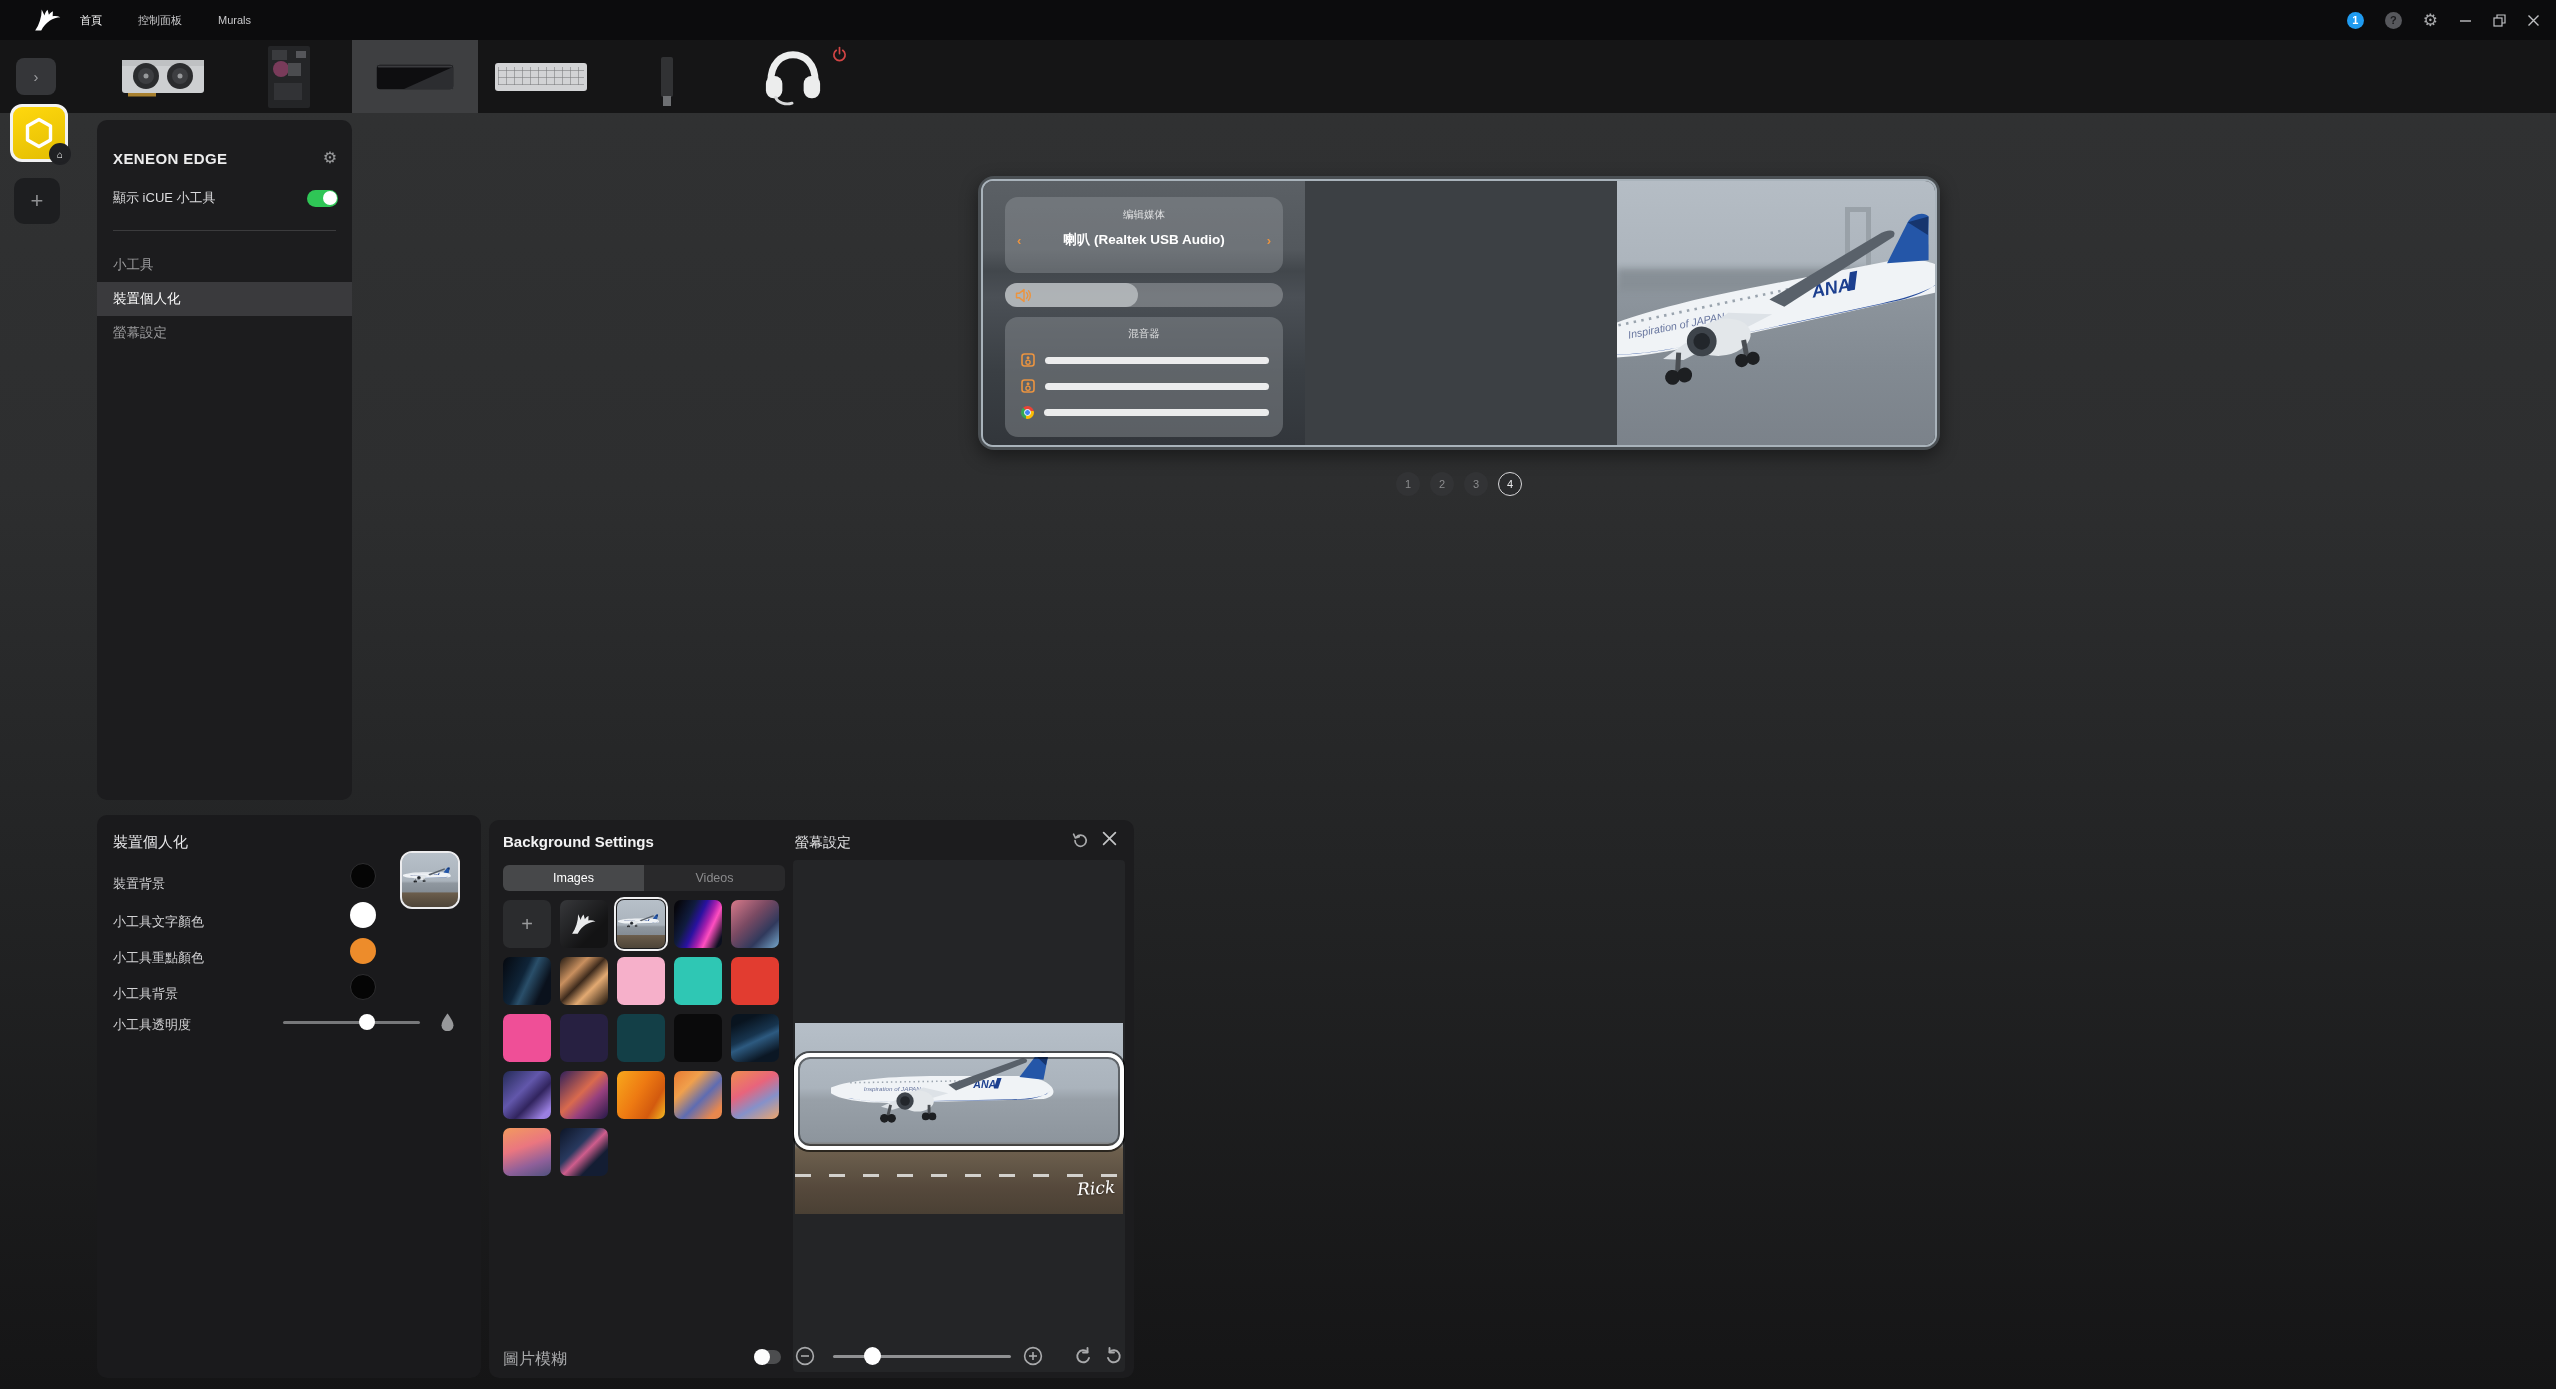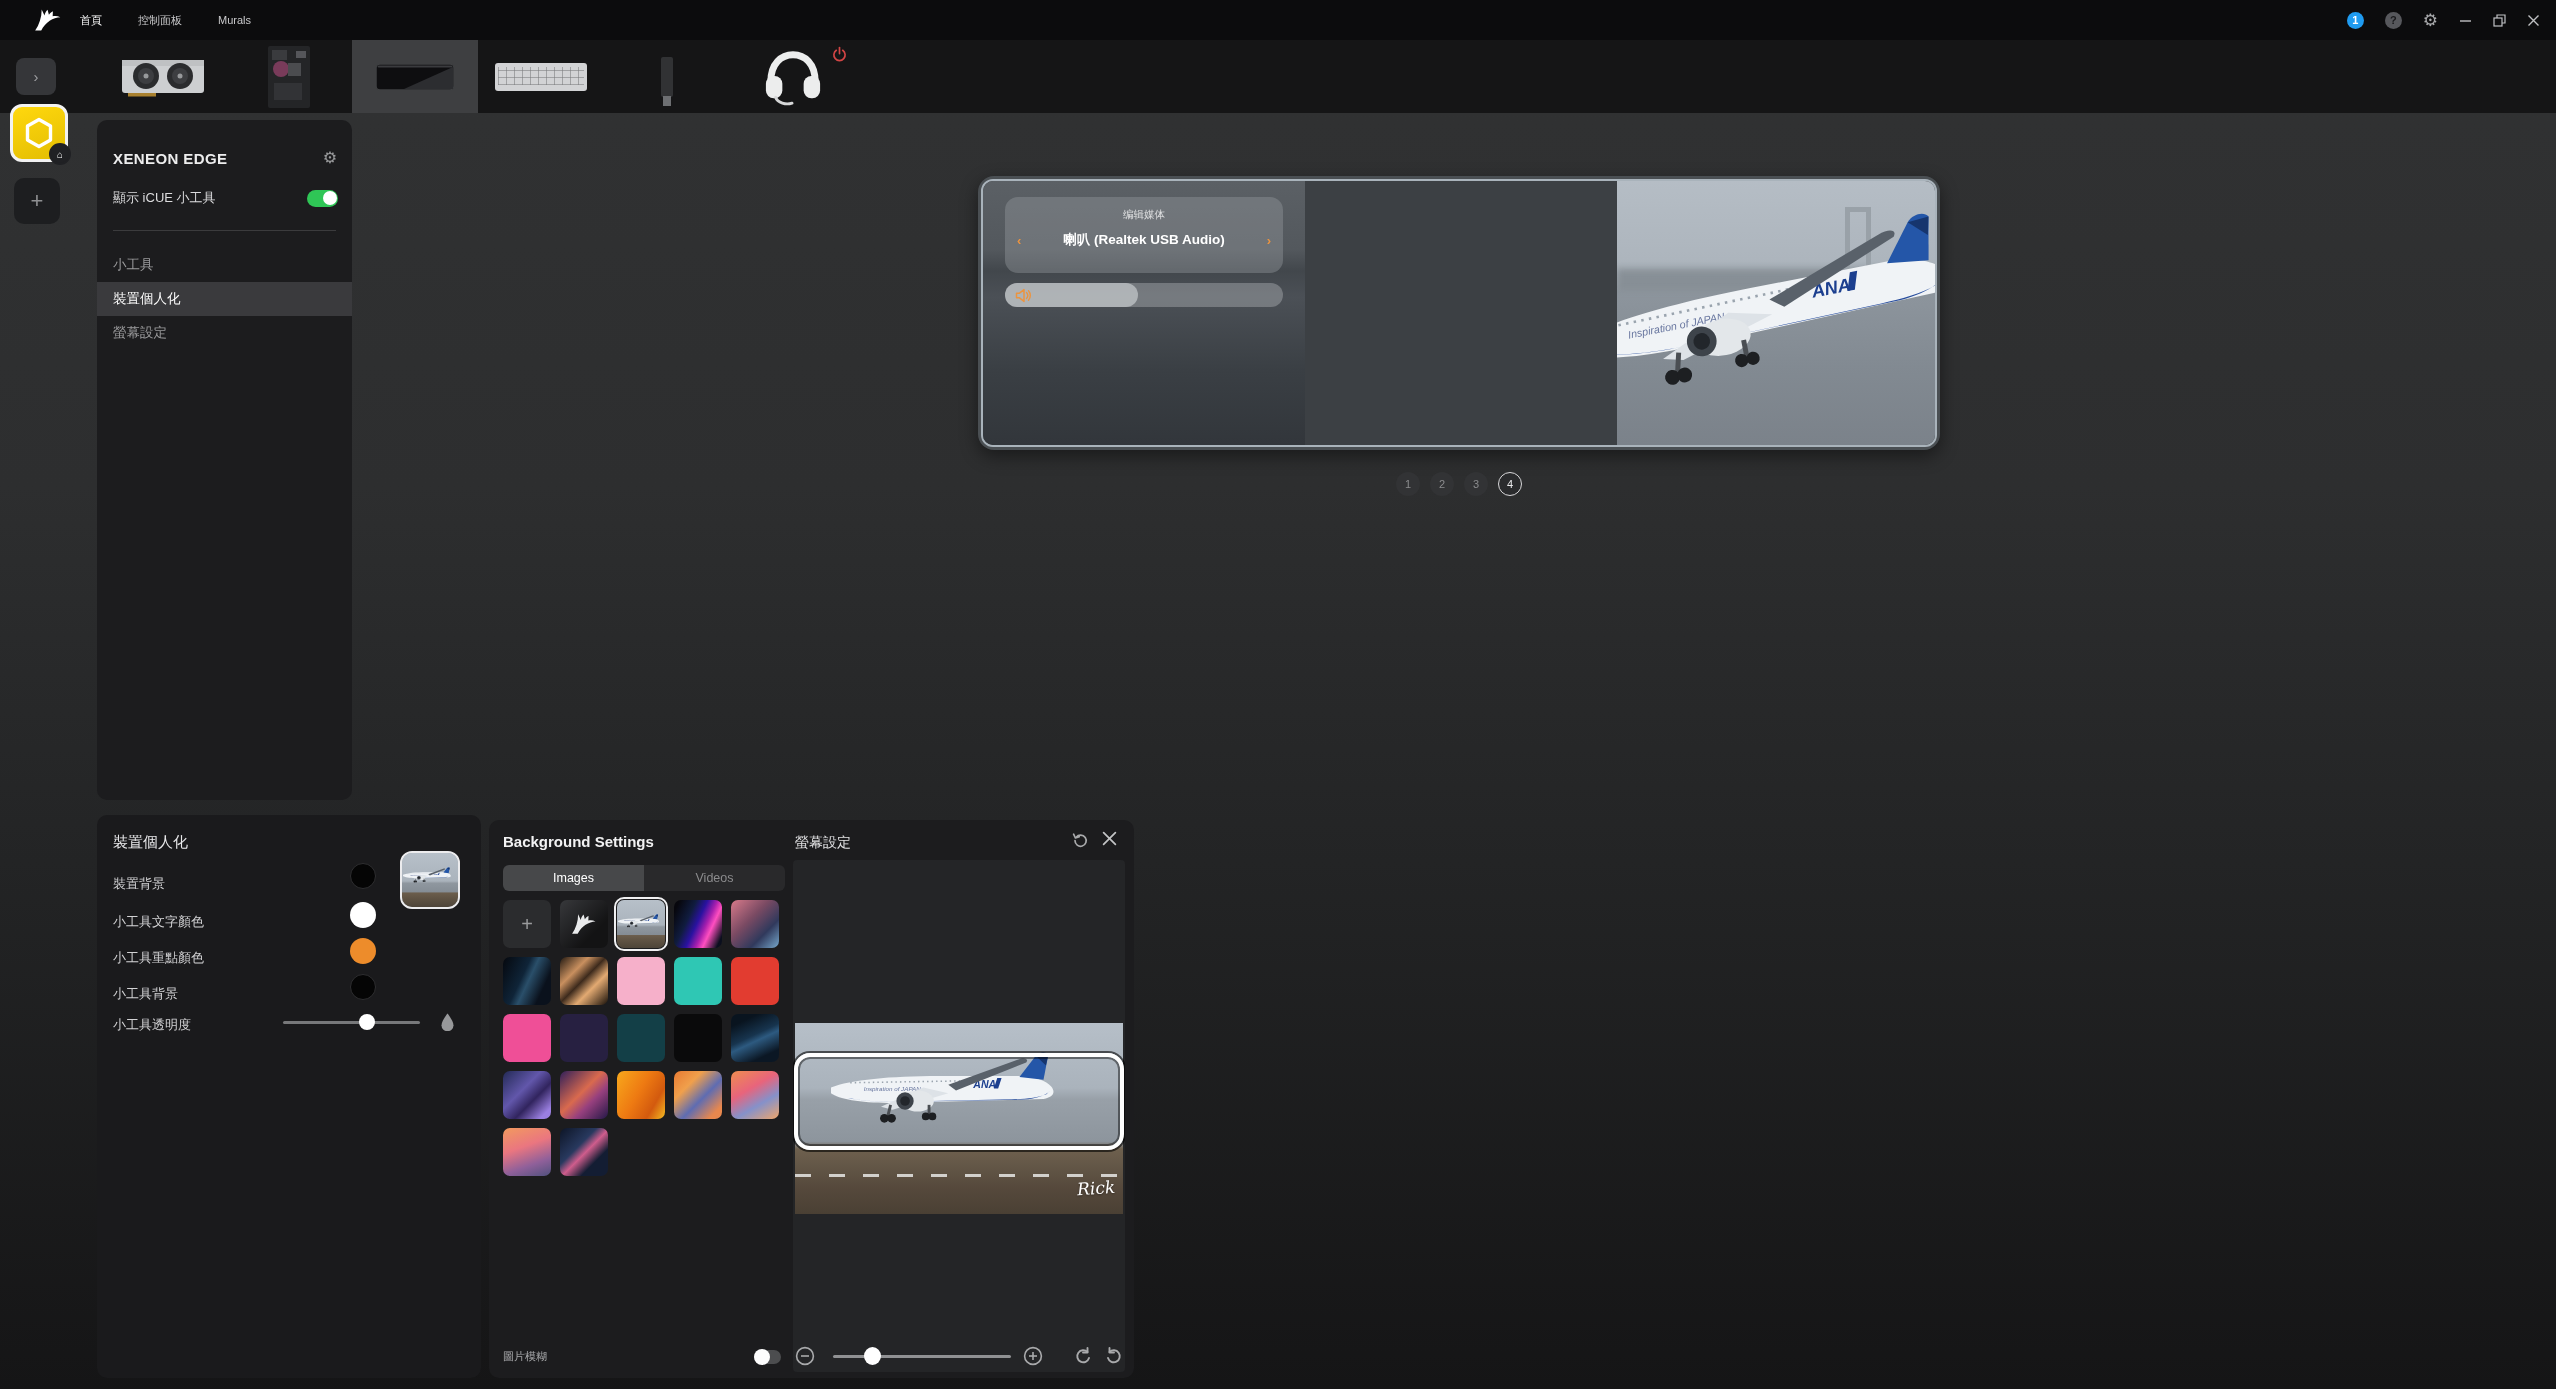--- a/index.html
+++ b/index.html
@@ -114,21 +114,21 @@
   .canvas{position:absolute;left:304px;top:40px;width:332px;height:512px;background:#242527;border-radius:4px;overflow:hidden;}
   .editimg{position:absolute;left:2px;top:163px;width:328px;height:191px;overflow:hidden;
       background:linear-gradient(180deg,#b6bfc8 0%,#aab3bc 34%,#98a0a8 40%,#8d959d 62%,#6e604e 66%,#5f5344 78%,#56493c 86%,#4a4034 100%);}
   .runmark{position:absolute;left:0;right:0;top:79%;height:3px;
       background:repeating-linear-gradient(90deg,#e7e7e5 0 16px,transparent 16px 34px);opacity:.85;}
   .cropframe{position:absolute;left:1px;top:193px;width:330px;height:97px;border:4px solid #ffffff;border-radius:16px;
       box-sizing:border-box;box-shadow:0 0 0 2px rgba(0,0,0,.6), inset 0 0 0 2px rgba(0,0,0,.45);}
   .watermark{position:absolute;right:10px;top:318px;font-size:17px;color:#fff;font-style:italic;
       font-family:"DejaVu Serif",serif;transform:rotate(-4deg);text-shadow:0 1px 2px rgba(0,0,0,.4);}
   .bbar{position:absolute;left:0;right:0;top:523px;height:26px;}
-  .blurlbl{position:absolute;left:14px;top:6px;font-size:11px;color:#a9aaac;}
+  .blurlbl{position:absolute;left:14px;top:6px;font-size:16px;color:#a9aaac;}
   .sw-off{position:absolute;left:265px;top:7px;width:27px;height:14px;border-radius:8px;background:#4c4d4f;}
   .sw-off .knob{position:absolute;left:0px;top:-1px;width:16px;height:16px;border-radius:50%;background:#fdfdfd;}
   .ztrack{position:absolute;left:344px;top:12px;width:178px;height:2.5px;background:#909193;border-radius:2px;}
   .zthumb{position:absolute;left:372px;top:4px;width:17px;height:18px;border-radius:50%;background:#fff;}
   svg{display:block;}
   text{font-family:"Liberation Sans","DejaVu Sans",sans-serif;}
 </style>
 </head>
 <body>
 
@@ -294,20 +294,39 @@
             <span class="arrow">›</span>
           </div>
         </div>
         <div class="vpill">
           <div class="vfill" style="width: 48%;"></div>
           <svg width="17" height="15" viewBox="0 0 17 15" style="position:absolute;left:10px;top:5px">
             <path d="M1.5 5.2 h3 L9 1.6 v11.8 L4.5 9.8 h-3 Z" fill="none" stroke="#eb9440" stroke-width="1.5" stroke-linejoin="round"></path>
             <path d="M11.5 4.5 a4.5 4.5 0 0 1 0 6 M13.5 2.8 a7 7 0 0 1 0 9.4" stroke="#eb9440" stroke-width="1.4" fill="none" stroke-linecap="round"></path>
             </svg>
         </div>
+        <div class="agroup" style="top:136px;height:120px">
+          <div class="acap" style="margin-top:10px">混音器</div>
+          <div class="mixrow" style="top:36px">
+            <svg width="14" height="14" viewBox="0 0 14 14">
+                <use href="#speakerbox"></use>
+              </svg>
+            <div class="mixbar"></div>
+          </div>
+          <div class="mixrow" style="top:62px">
+            <svg width="14" height="14" viewBox="0 0 14 14">
+                <use href="#speakerbox"></use>
+              </svg>
+            <div class="mixbar"></div>
+          </div>
+          <div class="mixrow" style="top:88px">
+            <div class="chrome"></div>
+            <div class="mixbar"></div>
+          </div>
+        </div>
       </div>
 
     </div>
   </div>
 
   <div class="pager">
       <div class="dot">1</div>
       <div class="dot">2</div>
       <div class="dot">3</div>
       <div class="dot active">4</div>

